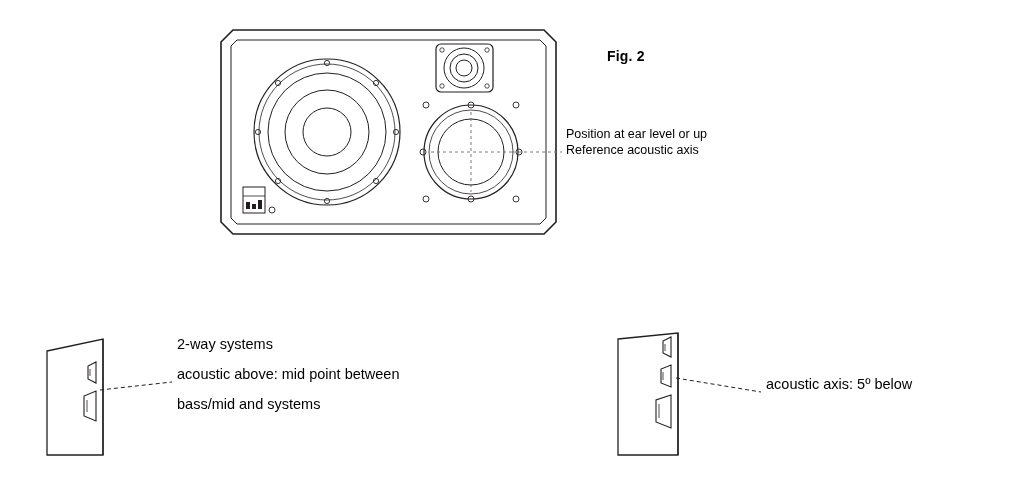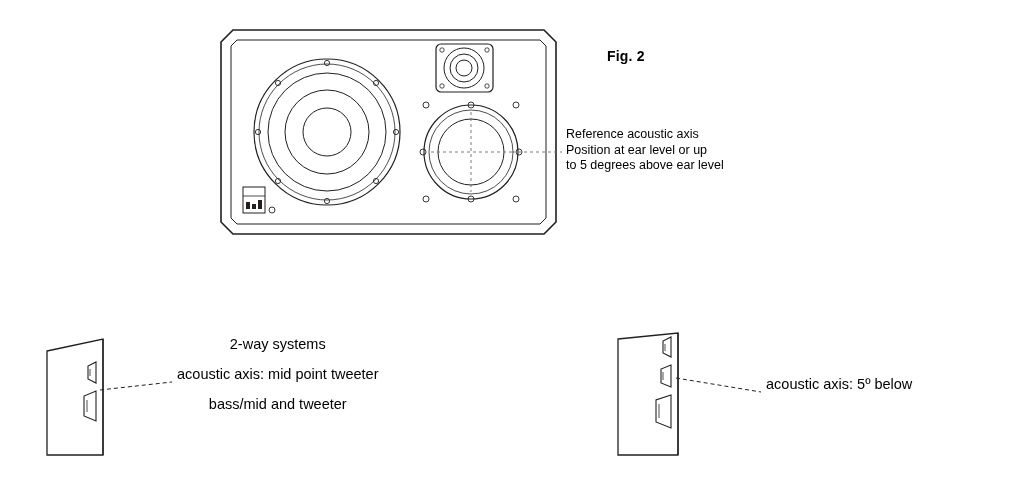--- a/index.html
+++ b/index.html
@@ -44,21 +44,20 @@
     line-height: 15.5px;
     white-space: nowrap;
   }
   .label-2way {
     position: absolute;
     left: 177px;
     top: 329px;
     font-size: 14.5px;
     line-height: 30px;
     white-space: nowrap;
-    text-align: center;
   }
   .label-3way-title {
     position: absolute;
     left: 725px;
     top: 329px;
     font-size: 14.5px;
     line-height: 22px;
     white-space: nowrap;
   }
   .label-3way-body {
@@ -162,29 +161,28 @@
       <path d="M656 400 L656 422 L671 428 L671 395 Z" stroke="#231f20" stroke-width="1.1"></path>
       <line x1="659" y1="404" x2="659" y2="418" stroke="#231f20" stroke-width="0.8"></line>
 
       <line x1="676" y1="378" x2="761" y2="392" stroke="#231f20" stroke-width="1" stroke-dasharray="4,3"></line>
     </g>
   </svg>
 
   <div class="fig-label">Fig. 2</div>
 
   <div class="callout">
+    <span class="txt-line">Position at ear level or up</span>
     <span class="txt-line">Reference acoustic axis</span>
-    <span class="txt-line">Position at ear level or up</span>
-    <span class="txt-line">to 5 degrees above ear level</span>
   </div>
 
   <div class="label-2way">
     <span class="txt-line">2-way systems</span>
-    <span class="txt-line">acoustic axis: mid point tweeter</span>
-    <span class="txt-line">bass/mid and tweeter</span>
+    <span class="txt-line">acoustic above: mid point between</span>
+    <span class="txt-line">bass/mid and systems</span>
   </div>
 
 
   <div class="label-3way-body">
     <span class="txt-line">acoustic axis: 5º below</span>
   </div>
 
 </div>
 
 </body></html>

